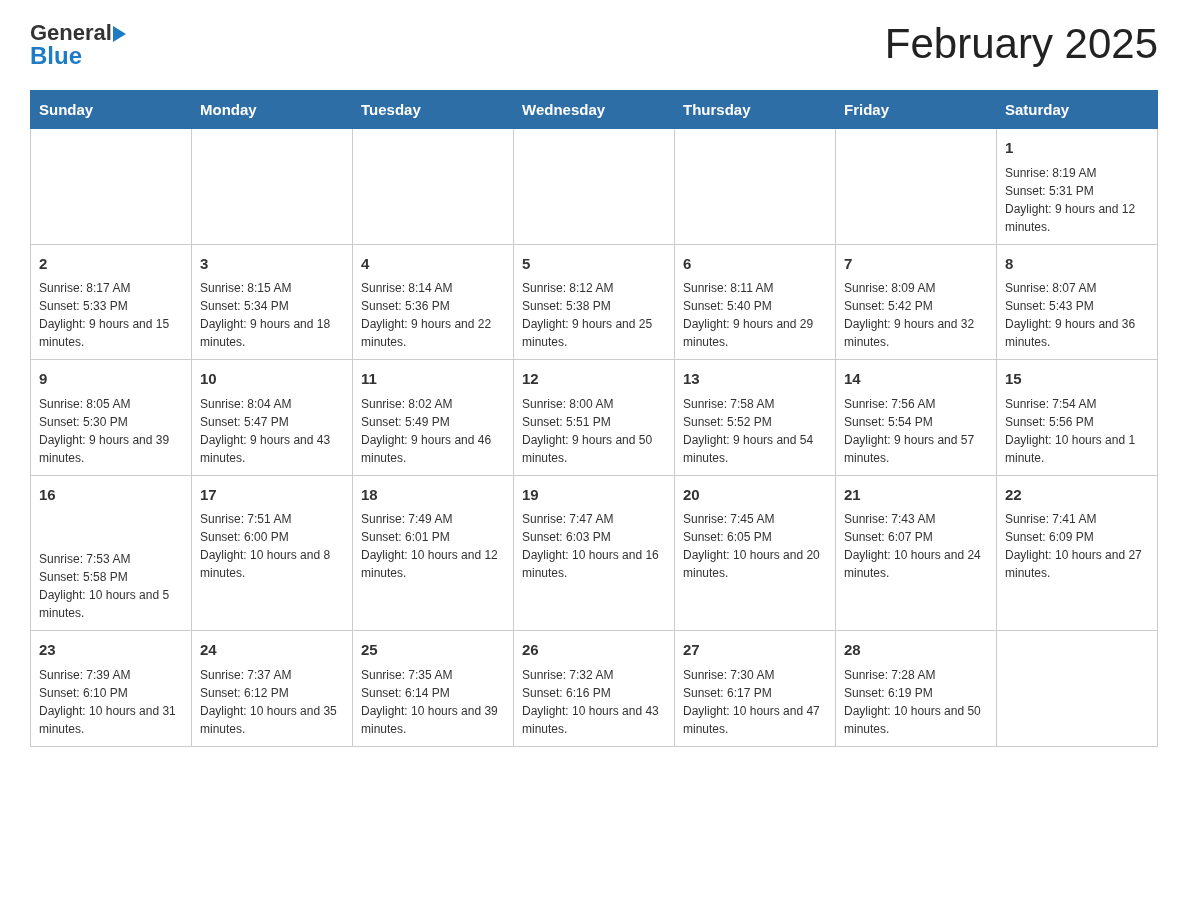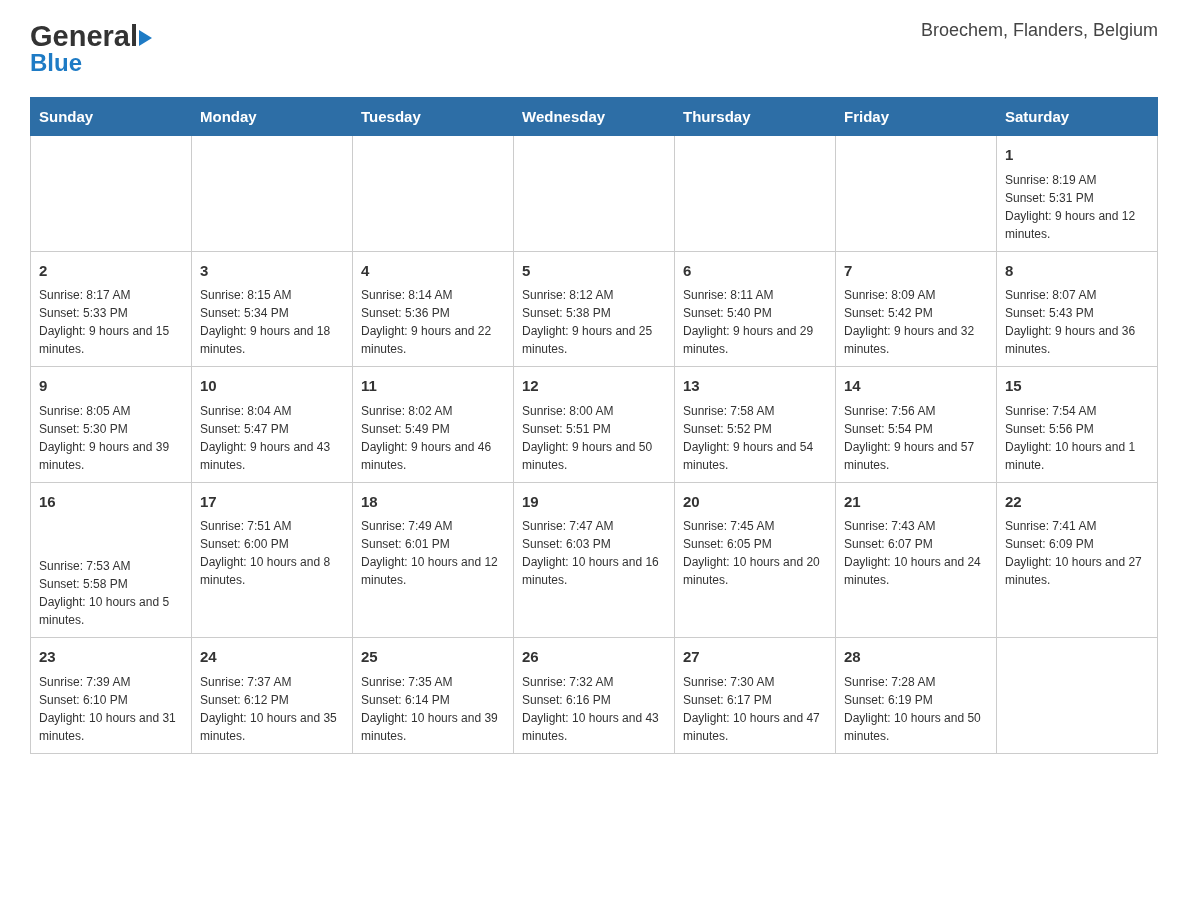--- a/index.html
+++ b/index.html
@@ -76,28 +76,28 @@
       display: flex;
       align-items: center;
     }
   </style>
 </head>
 <body>
 
 <div class="header">
   <div class="logo">
     <div class="logo-container">
-      <div style="font-size:29px;font-weight:bold;color:#333;">
+      <div style="font-size:22px;font-weight:bold;color:#333;">
         General<span style="display:inline-block;width:0;height:0;border-left:13px solid #1e7bc5;border-top:8px solid transparent;border-bottom:8px solid transparent;margin-left:1px;vertical-align:middle;"></span>
       </div>
     </div>
     <div style="font-size:24px;font-weight:bold;color:#1e7bc5;margin-left:0;margin-top:-4px;">Blue</div>
   </div>
   <div class="title-section">
-    <div class="location">Broechem, Flanders, Belgium</div>
+    <div class="month-title">February 2025</div>
   </div>
 </div>
 
 <table class="calendar">
   <thead>
     <tr>
     <th>Sunday</th>
         <th>Monday</th>
         <th>Tuesday</th>
         <th>Wednesday</th>

